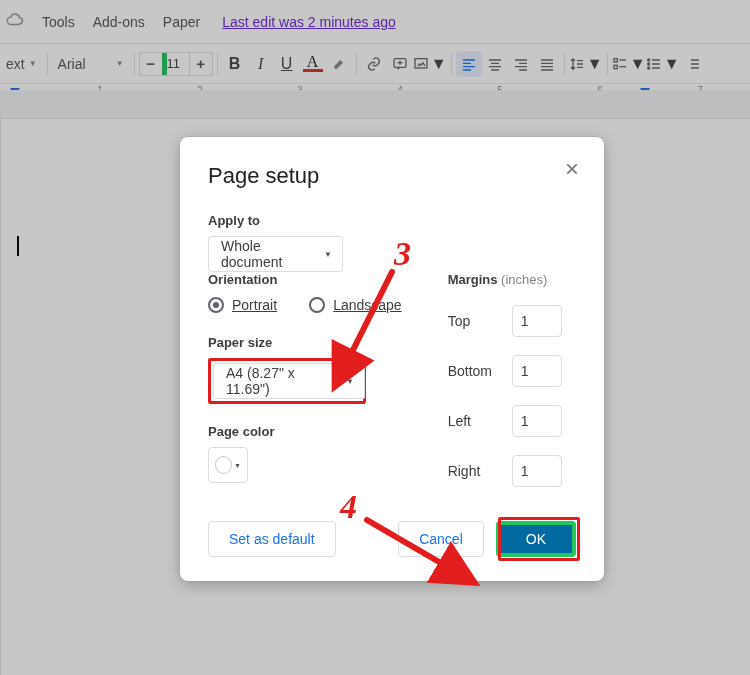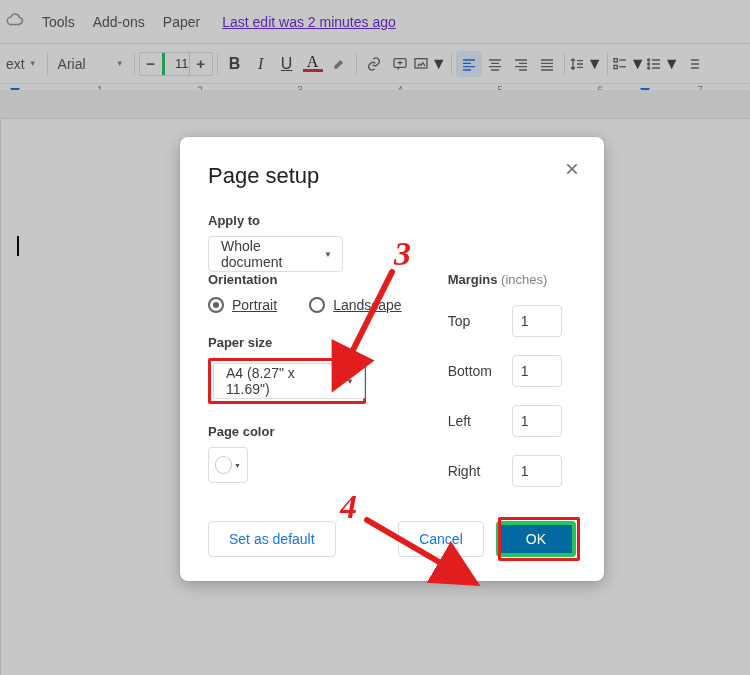--- a/index.html
+++ b/index.html
@@ -53,21 +53,21 @@
       color:#555;
       font-size:14px;
     }
     .tb-select .chev { font-size:8px; color:#888;}
     .font-size-box {
       display:flex; align-items:center; gap:0;
       border:1px solid #dadce0; border-radius:2px;
       height:24px;
     }
     .fs-btn { width:22px; height:22px; display:flex; align-items:center; justify-content:center; font-weight:bold; color:#555; font-size:15px;}
-    .fs-val { width:28px; text-align:right; border-left:3px solid #22c55e; border-right:1px solid #dadce0; height:100%; line-height:22px; font-size:13px; color:#444;}
+    .fs-val { width:28px; text-align:left; border-left:5px solid #22c55e; border-right:1px solid #dadce0; height:100%; line-height:22px; font-size:13px; color:#444;}
     .tb-btn {
       width:26px; height:26px;
       display:flex; align-items:center; justify-content:center;
       font-size:16px; color:#444;
       border-radius:2px;
     }
     .tb-btn svg { display:block; }
     .tb-underline { border-bottom:3px solid #d93025; width:20px; text-align:center; line-height:14px; font-size:16px; color:#222; font-family:"Times New Roman",serif;}
     .tb-align-active { background:#e8f0fe; color:#1a73e8; border-radius:4px;}
     .ruler {

